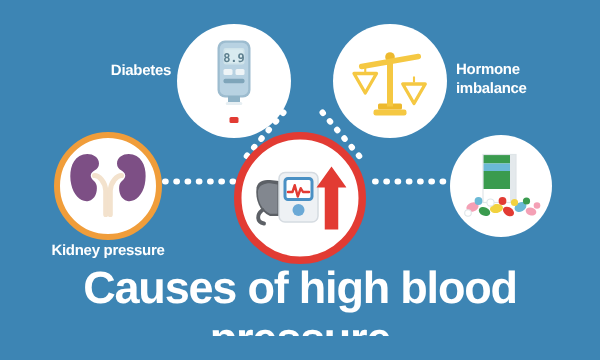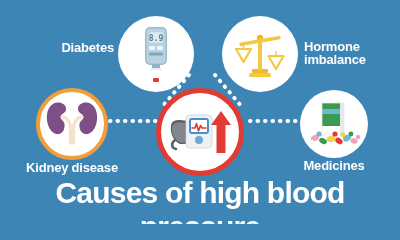--- a/index.html
+++ b/index.html
@@ -30,21 +30,21 @@
   }
   .node-plain { border: 0; }
   .node-orange { border: 4px solid #f09d3a; }
   .node-red { border: 5px solid #e23b33; }
 
   
   .label {
     position: absolute;
     color: #ffffff;
     font-weight: bold;
-    font-size: 13px;
+    font-size: 10px;
     line-height: 13px;
     letter-spacing: -0.2px;
     white-space: pre-line;
   }
   .label-center { text-align: center; }
   .label-left { text-align: left; }
 
   #title {
     position: absolute;
     left: 0;
@@ -157,21 +157,21 @@
 
         <path d="M32 8 C32 2, 40 0, 45 3 C51 6.5, 52 15, 50.5 22 C49 29, 44 34, 39 33
                  C34.5 32, 33 27, 33.5 23 C34 19.5, 37.5 19, 37.5 16
                  C37.5 12.5, 32 13, 32 8 Z" fill="#7d4f85"></path>
 
         <path d="M17 16 C20 16, 24 20, 24.5 26 L24.5 42" fill="none" stroke="#f3e2cd" stroke-width="3.4" stroke-linecap="round"></path>
         <path d="M35 16 C32 16, 28 20, 27.5 26 L27.5 42" fill="none" stroke="#f3e2cd" stroke-width="3.4" stroke-linecap="round"></path>
       </svg>
     </div>
   </div>
-  <div class="label label-center" style="left:12px; top:161px; width:120px;">Kidney disease</div>
+  <div class="label label-center" style="left:12px; top:161px; width:120px;">Kidney pressure</div>
 
   <div class="node node-red" style="left:156px; top:88px; width:88px; height:88px;">
     <div class="icon-wrap">
       <svg class="icon-svg" width="62" height="50" viewBox="0 0 62 50">
 
         <path d="M2 18 C1 26, 4 34, 11 37 L20 37 L20 14 L11 13 C6 13, 3 14, 2 18 Z" fill="#5c6066"></path>
         <path d="M3 20 C2.5 27, 5.5 33, 11 35.5 L16 35.5 L16 16 L11 15.2
                  C7 15.2, 4 16.5, 3 20 Z" fill="#82878f"></path>
 
         <path d="M6 33 C2 36, 2 41, 7 42" fill="none" stroke="#5c6066" stroke-width="2.6" stroke-linecap="round"></path>
@@ -210,17 +210,16 @@
         <circle cx="13" cy="34" r="2.6" fill="#6bb9d6"></circle>
         <circle cx="21" cy="35" r="2.4" fill="#ffffff" stroke="#dfe5e8" stroke-width="0.7"></circle>
         <circle cx="29" cy="34" r="2.6" fill="#e23b33"></circle>
         <circle cx="37" cy="35" r="2.4" fill="#f2d23f"></circle>
         <circle cx="45" cy="34" r="2.4" fill="#3a9b4e"></circle>
         <circle cx="6" cy="42" r="2.2" fill="#ffffff" stroke="#dfe5e8" stroke-width="0.7"></circle>
         <circle cx="52" cy="37" r="2.2" fill="#f4a0b5"></circle>
       </svg>
     </div>
   </div>
-  <div class="label label-center" style="left:274px; top:159px; width:120px;">Medicines</div>
 
   <div id="title">Causes of high blood pressure</div>
 
 </div>
 
 </body></html>

